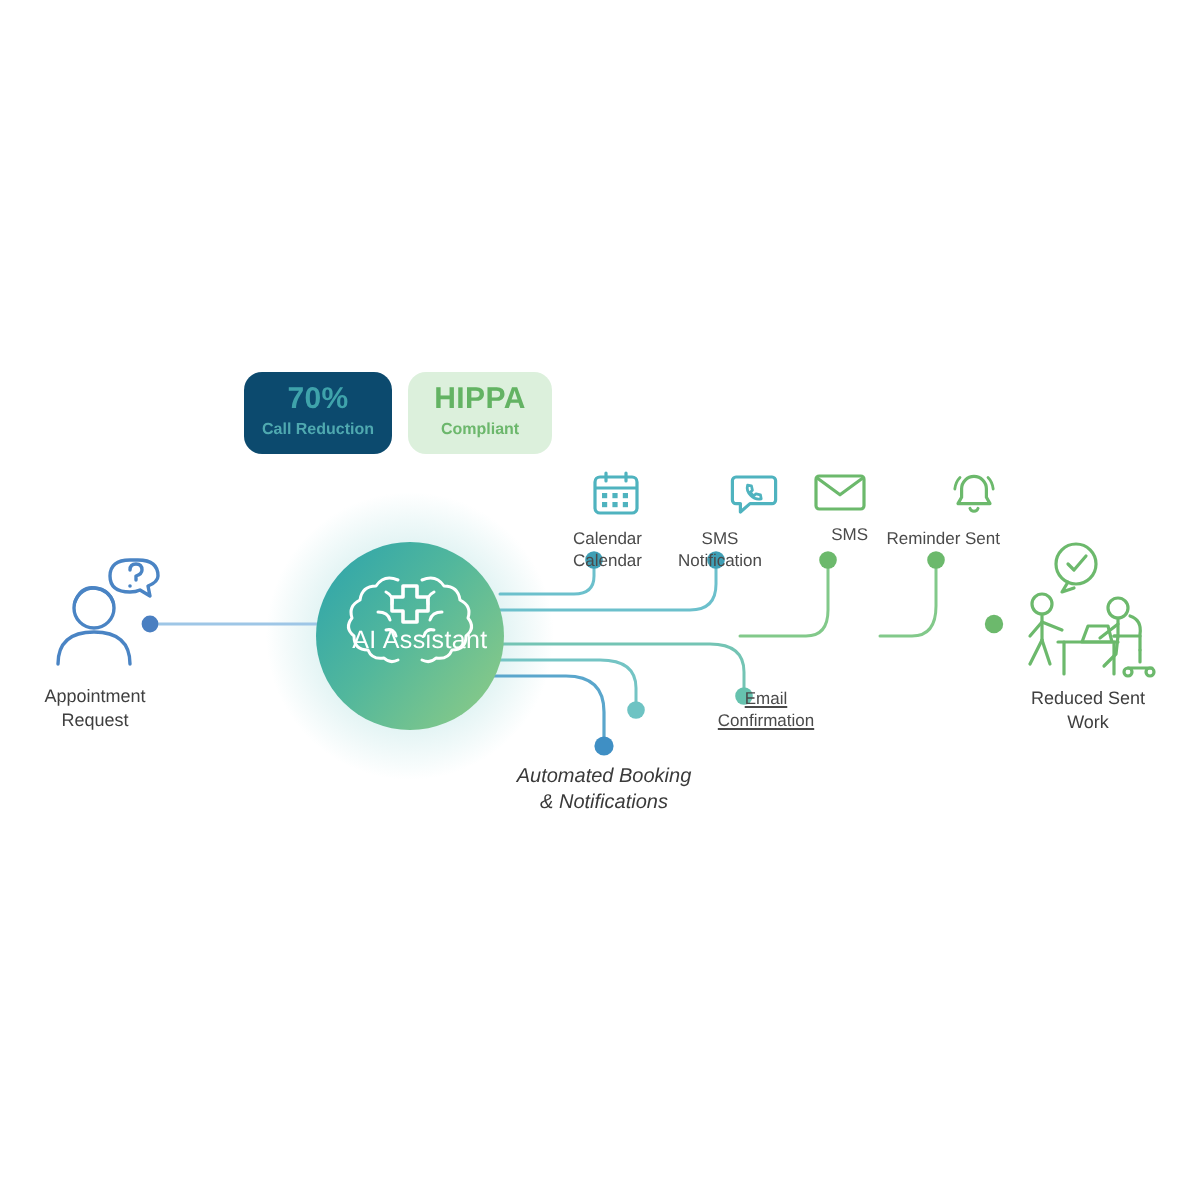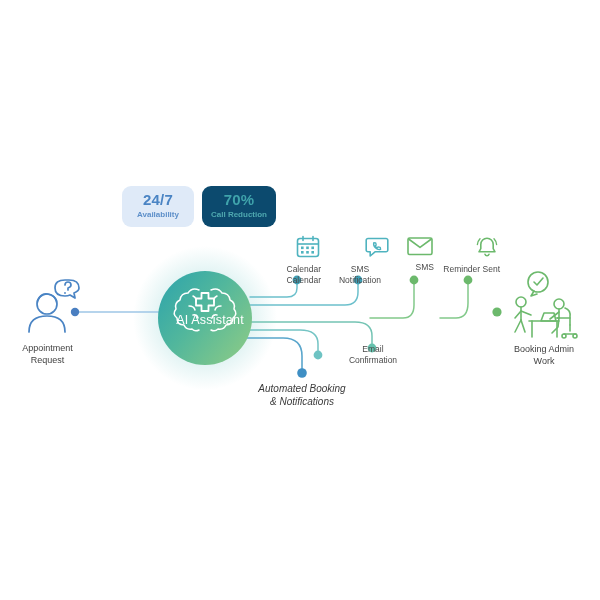--- a/index.html
+++ b/index.html
@@ -172,27 +172,27 @@
     <path d="M27 7 v6"></path>
     <path d="M21 16 h12"></path>
     <circle cx="21" cy="18" r="2"></circle>
     <circle cx="32" cy="18" r="2"></circle>
 
     <path d="M16 0 l-1 9 l-6 6"></path>
   </g>
 </svg>
 
 <div class="badges">
-  <div class="badge blue">
-    <span class="big">24/7</span>
-    <span class="small">Availability</span>
-  </div>
   <div class="badge teal">
     <span class="big">70%</span>
     <span class="small">Call Reduction</span>
+  </div>
+  <div class="badge green">
+    <span class="big">HIPPA</span>
+    <span class="small">Compliant</span>
   </div>
 </div>
 
 <div class="core-label">AI Assistant</div>
 
 <div class="icon-node" style="left:273px;top:234px;width:48px;">
   <svg class="glyph" width="26" height="26" viewBox="0 0 26 26">
     <rect x="2.5" y="4.5" width="21" height="18" rx="2.5" fill="none" stroke="#4fb3bf" stroke-width="1.6"></rect>
     <path d="M2.5 10 H23.5" stroke="#4fb3bf" stroke-width="1.6"></path>
     <path d="M8 2.5 V6.5 M18 2.5 V6.5" stroke="#4fb3bf" stroke-width="1.6" stroke-linecap="round"></path>
@@ -236,25 +236,25 @@
   </svg>
   <div class="cap">Reminder Sent</div>
 </div>
 
 <div class="lbl side" style="left:0px;top:343px;width:95px;">
   <span>Appointment</span><br>
   <span>Request</span>
 </div>
 
 <div class="lbl side" style="left:495px;top:344px;width:98px;">
-  <span>Booking Admin</span><br>
+  <span>Reduced Sent</span><br>
   <span>Work</span>
 </div>
 
-<div class="lbl branch" style="left:338px;top:344px;width:70px;">
+<div class="lbl branch" style="left:348px;top:344px;width:70px;text-decoration:underline;">
   <span>Email</span><br>
   <span>Confirmation</span>
 </div>
 
 <div class="lbl bottom" style="left:222px;top:382px;width:160px;font-style:italic;">
   <span>Automated Booking</span><br>
   <span>&amp; Notifications</span>
 </div>
 
 </body></html>

